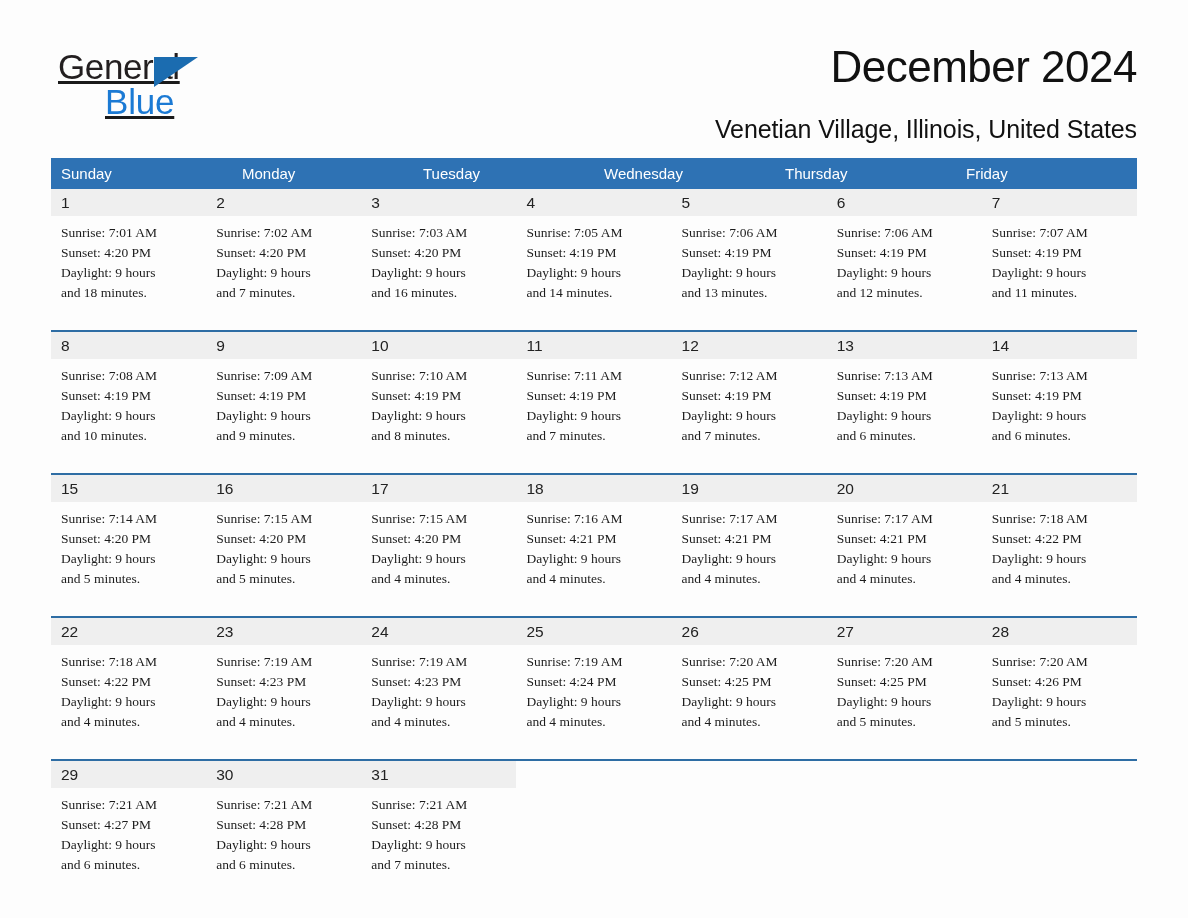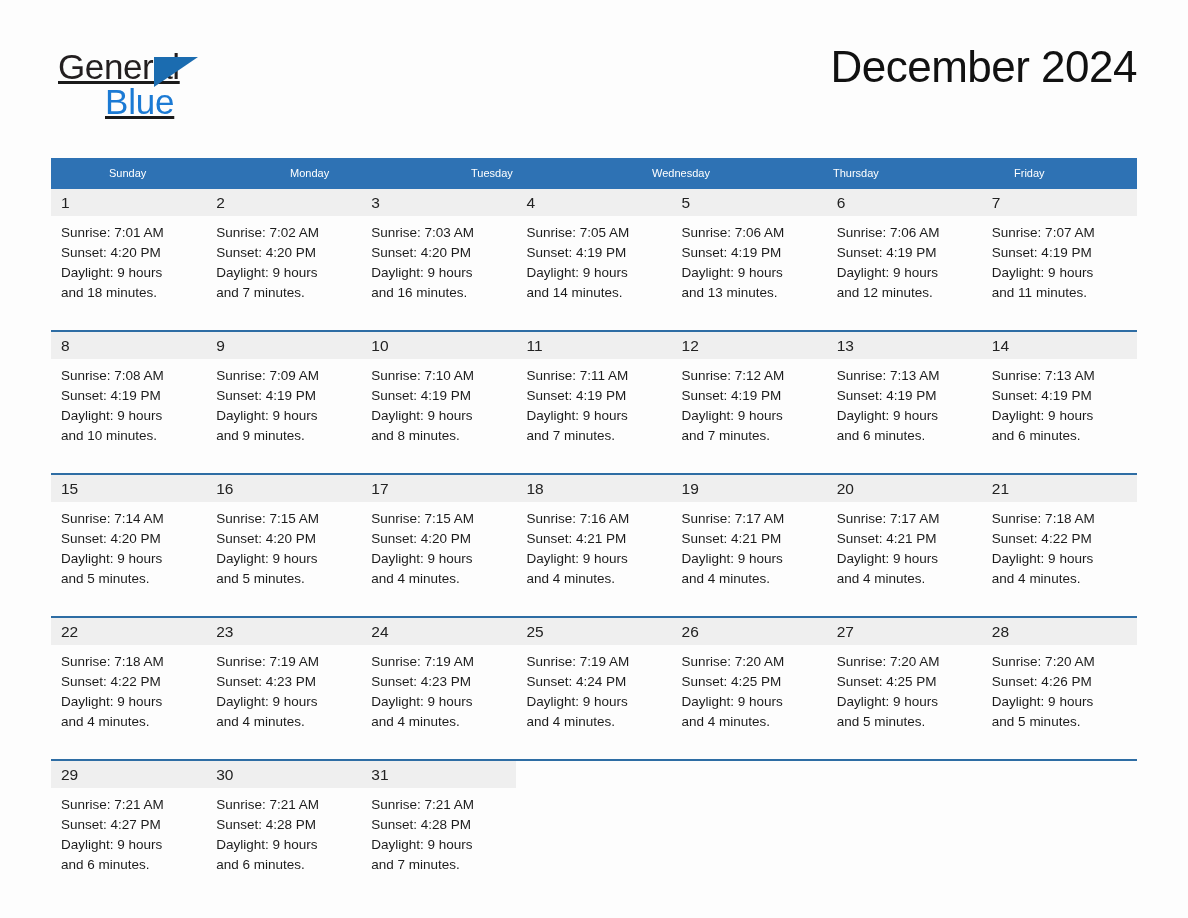--- a/index.html
+++ b/index.html
@@ -97,26 +97,25 @@
   }
 
   .weekday-header {
     display: flex;
     background: #2e72b4;
     height: 31px;
   }
   .weekday-header .wd {
     flex: 1 1 0;
     color: #ffffff;
-    font-size: 11px;
+    font-size: 15px;
     line-height: 31px;
     padding-left: 10px;
     box-sizing: border-box;
     white-space: nowrap;
-    margin-left: 48px;
   }
 
   .week {
     position: relative;
   }
   .week .datebar {
     display: flex;
     height: 27px;
   }
   .week .datebar .dcell {
@@ -128,20 +127,21 @@
     color: #222;
     background: #efefef;
   }
   .week .datebar .dcell.empty {
     background: transparent;
   }
 
   .week .bodyrow {
     display: flex;
     height: 102px;
+    font-family: Liberation Serif, serif;
   }
   .week .bodyrow .bcell {
     flex: 1 1 0;
     box-sizing: border-box;
     padding: 7px 8px 0 10px;
     font-size: 13.5px;
     line-height: 20px;
     color: #1c1c1c;
   }
   .week .bodyrow .bcell .ln {
@@ -168,20 +168,21 @@
     <div class="logo">
       <span class="logo-row1">General</span>
       <span class="logo-tri"></span>
       <span class="logo-row2">Blue</span>
     </div>
 
     <div class="title-block">
       <div class="month-title">December 2024</div>
     </div>
 
+    <div class="location">Venetian Village, Illinois, United States</div>
   </div>
 
   <div class="calendar">
 
     <div class="weekday-header">
       <div class="wd">Sunday</div>
       <div class="wd">Monday</div>
       <div class="wd">Tuesday</div>
       <div class="wd">Wednesday</div>
       <div class="wd">Thursday</div>

